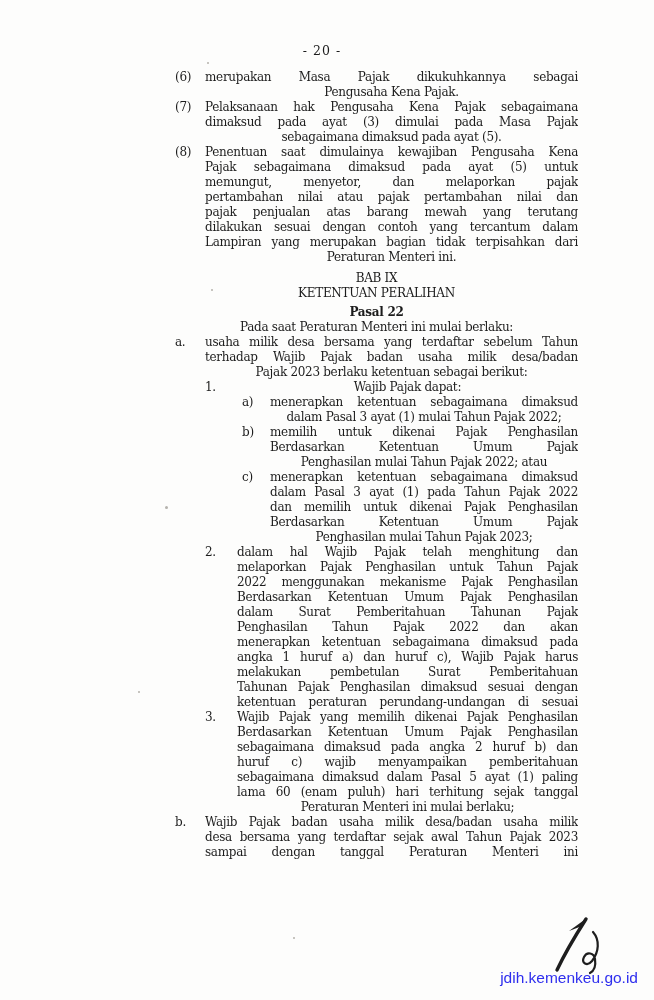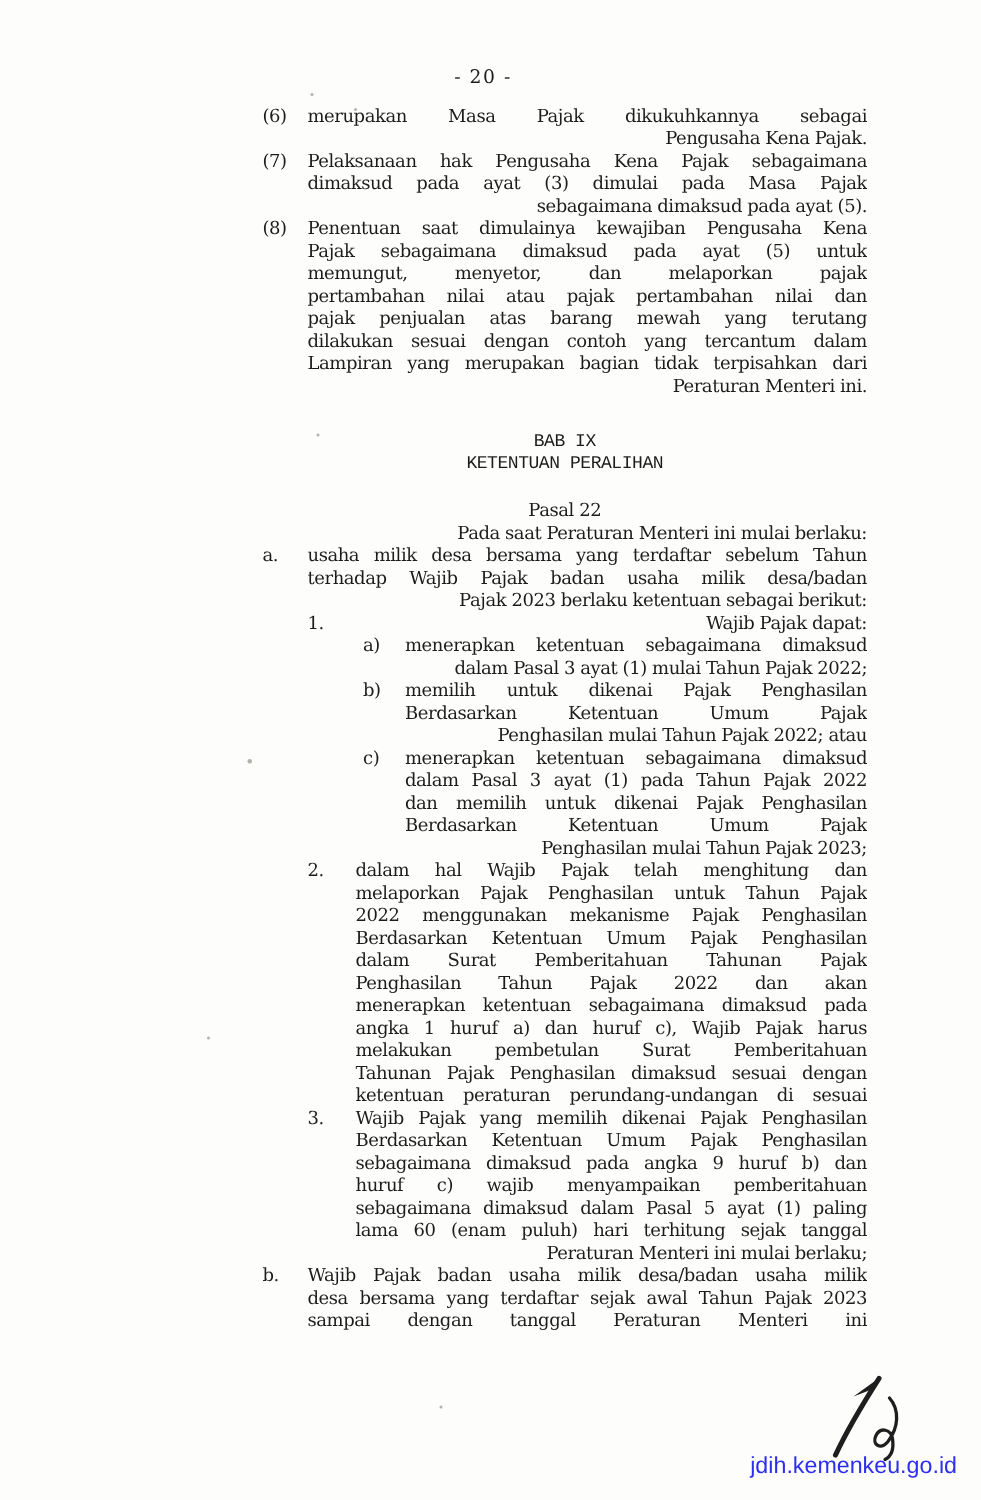--- a/index.html
+++ b/index.html
@@ -10,21 +10,21 @@
   }
   .pageno{
     position:absolute;top:43px;left:322px;transform:translateX(-50%);
     font-size:12.5px;letter-spacing:1px;white-space:nowrap;
   }
   .content{
     position:absolute;left:175px;top:70px;width:403px;
     font-size:12px;line-height:15px;letter-spacing:-0.3px;
   }
   .line{height:15px;overflow:hidden;}
-  .line.l{white-space:nowrap;text-align:right;}
+  .line.l{white-space:nowrap;text-align:center;}
   .line.j{text-align:justify;text-align-last:justify;}
   .line.j::after{content:"";display:inline-block;width:100%;height:0;}
   .heading .line{text-align:center;white-space:nowrap;}
   .item{display:flex;align-items:flex-start;}
   .item .marker{flex:0 0 var(--mw);}
   .item .body{flex:1 1 auto;min-width:0;}
   .lvlA{--mw:30px;}
   .lvlB{margin-left:30px;--mw:32px;}
   .lvlC{margin-left:67px;--mw:28px;}
   .signature{position:absolute;left:546px;top:914px;width:64px;height:62px;}
@@ -64,25 +64,25 @@
           <div class="line j">Penentuan saat dimulainya kewajiban Pengusaha Kena</div>
           <div class="line j">Pajak sebagaimana dimaksud pada ayat (5) untuk</div>
           <div class="line j">memungut, menyetor, dan melaporkan pajak</div>
           <div class="line j">pertambahan nilai atau pajak pertambahan nilai dan</div>
           <div class="line j">pajak penjualan atas barang mewah yang terutang</div>
           <div class="line j">dilakukan sesuai dengan contoh yang tercantum dalam</div>
           <div class="line j">Lampiran yang merupakan bagian tidak terpisahkan dari</div>
           <div class="line l">Peraturan Menteri ini.</div>
         </div>
       </div>
-      <div class="heading" style="margin-top: 22px; font-family: Liberation Mono, monospace;">
+      <div class="heading" style="margin-top: 6px;">
         <div class="line c">BAB IX</div>
         <div class="line c">KETENTUAN PERALIHAN</div>
       </div>
-      <div class="heading" style="margin-top: 16px;">
+      <div class="heading" style="margin-top: 4px; font-weight: bold;">
         <div class="line c">Pasal 22</div>
       </div>
       <div class="para">
         <div class="line l">Pada saat Peraturan Menteri ini mulai berlaku:</div>
       </div>
       <div class="item lvlA">
         <div class="marker">a.</div>
         <div class="body">
           <div class="line j">usaha milik desa bersama yang terdaftar sebelum Tahun</div>
           <div class="line j">terhadap Wajib Pajak badan usaha milik desa/badan</div>
@@ -134,21 +134,21 @@
           <div class="line j">melakukan pembetulan Surat Pemberitahuan</div>
           <div class="line j">Tahunan Pajak Penghasilan dimaksud sesuai dengan</div>
           <div class="line j">ketentuan peraturan perundang-undangan di sesuai</div>
         </div>
       </div>
       <div class="item lvlB">
         <div class="marker">3.</div>
         <div class="body">
           <div class="line j">Wajib Pajak yang memilih dikenai Pajak Penghasilan</div>
           <div class="line j">Berdasarkan Ketentuan Umum Pajak Penghasilan</div>
-          <div class="line j">sebagaimana dimaksud pada angka 9 huruf b) dan</div>
+          <div class="line j">sebagaimana dimaksud pada angka 2 huruf b) dan</div>
           <div class="line j">huruf c) wajib menyampaikan pemberitahuan</div>
           <div class="line j">sebagaimana dimaksud dalam Pasal 5 ayat (1) paling</div>
           <div class="line j">lama 60 (enam puluh) hari terhitung sejak tanggal</div>
           <div class="line l">Peraturan Menteri ini mulai berlaku;</div>
         </div>
       </div>
       <div class="item lvlA">
         <div class="marker">b.</div>
         <div class="body">
           <div class="line j">Wajib Pajak badan usaha milik desa/badan usaha milik</div>

